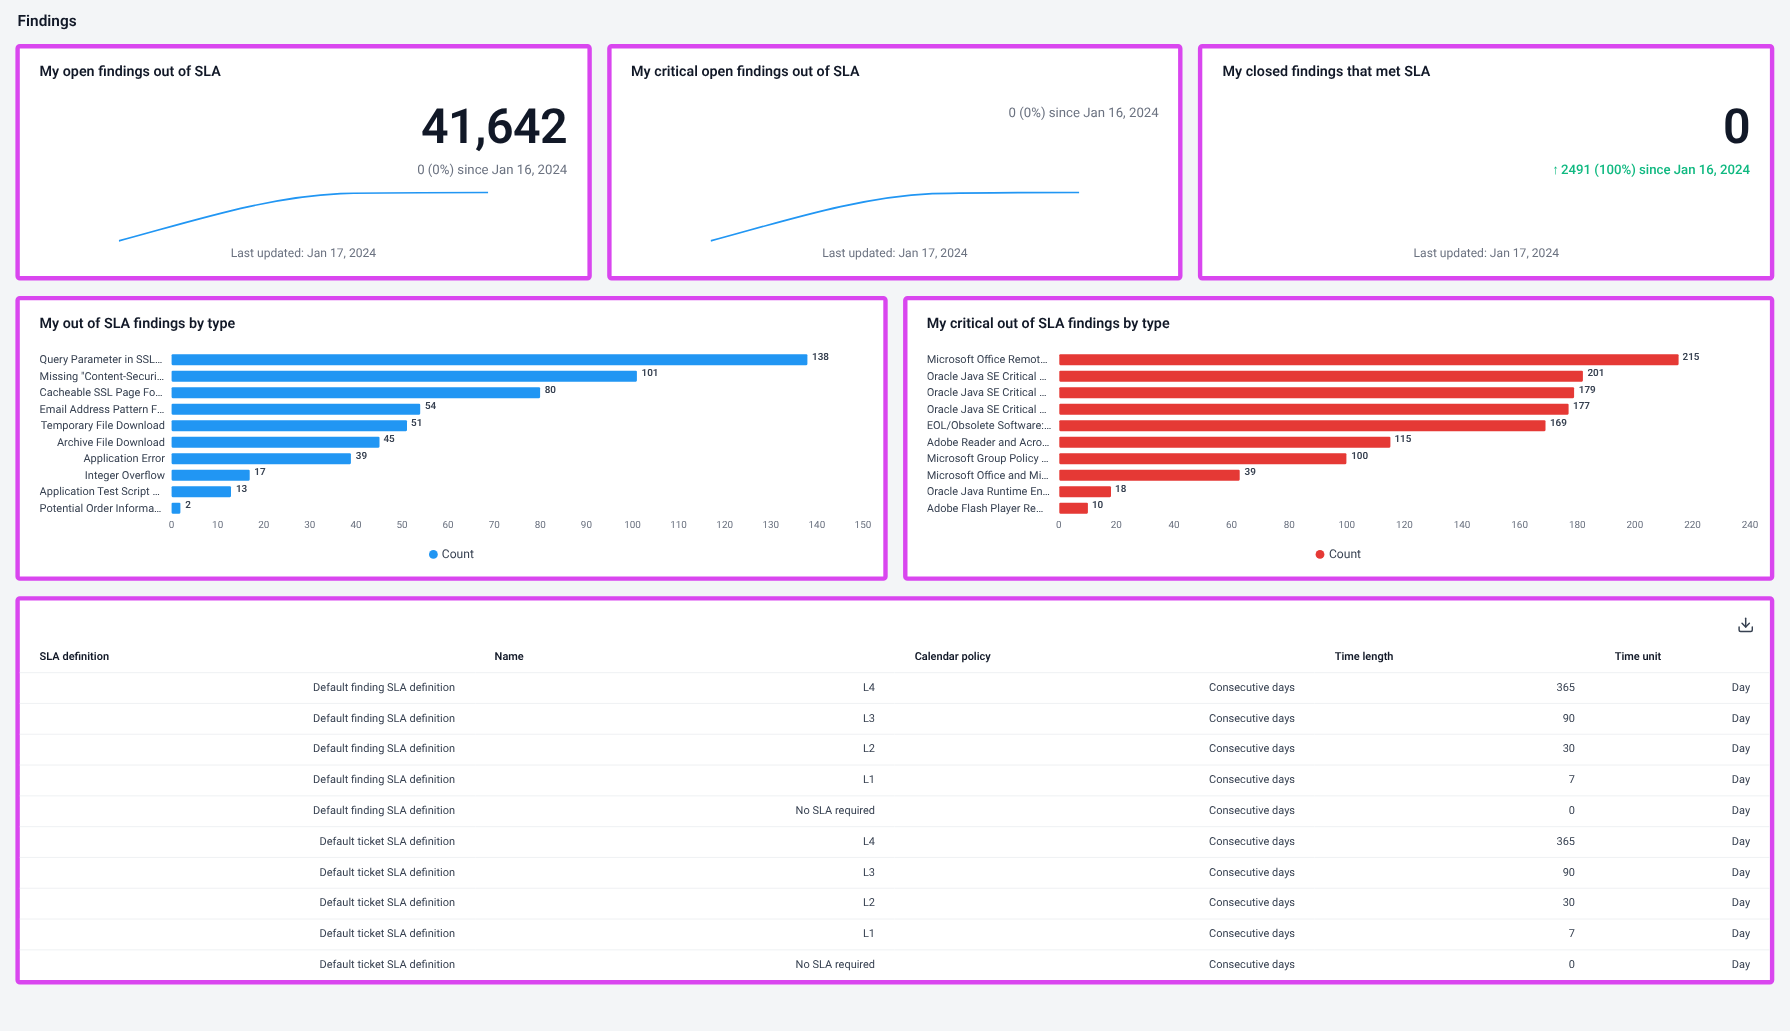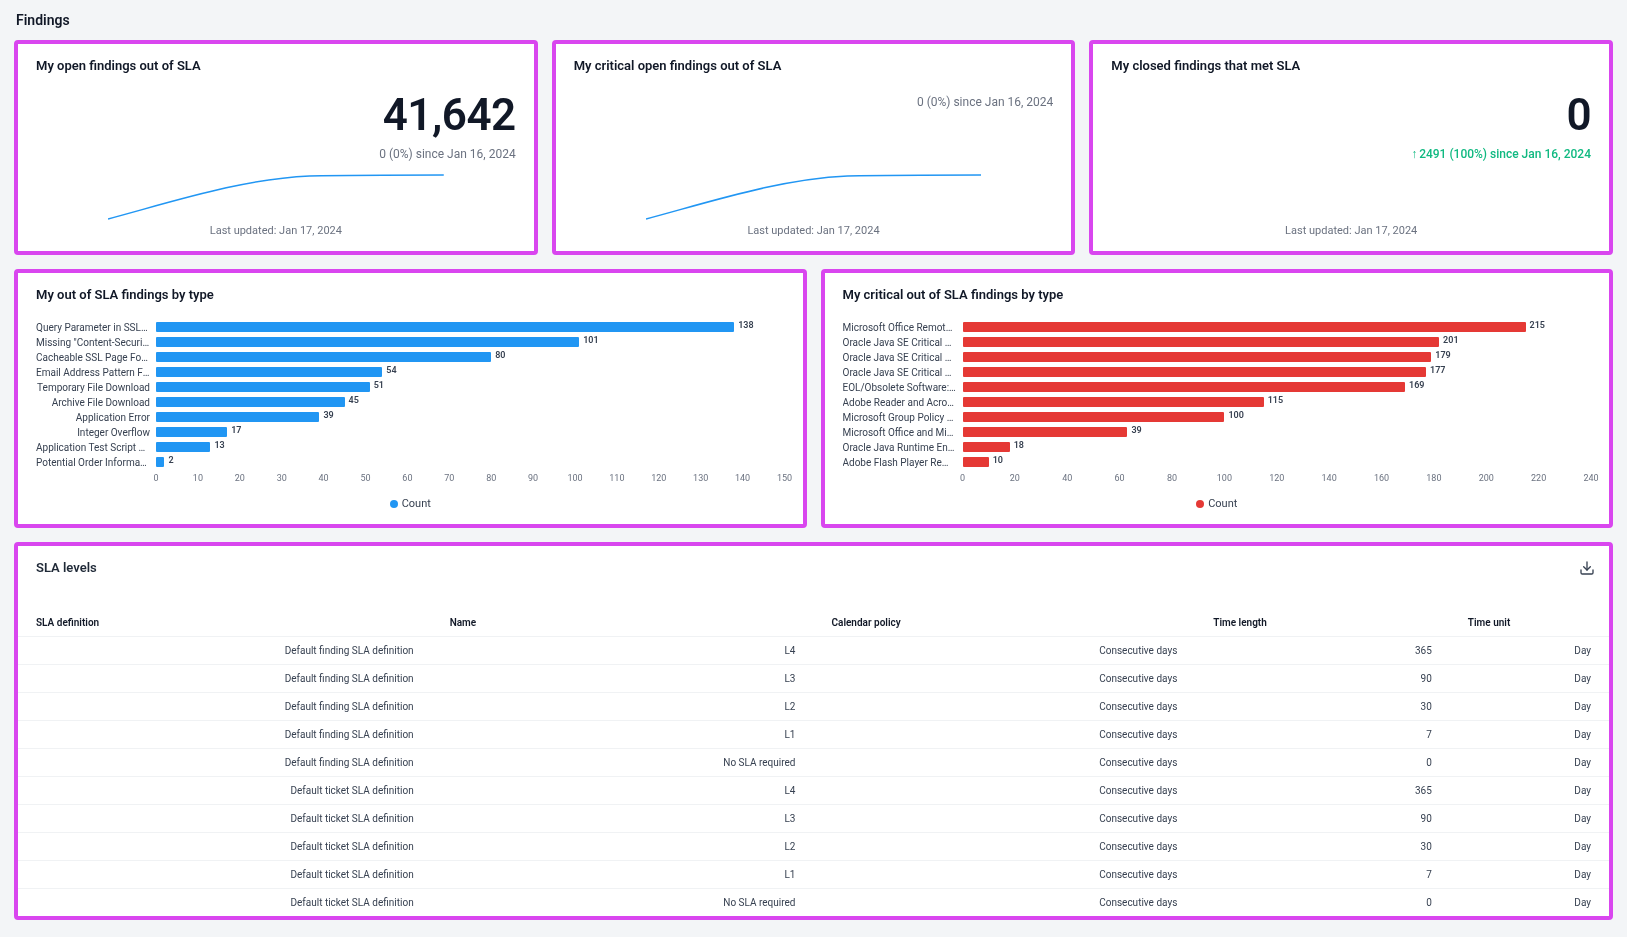--- a/index.html
+++ b/index.html
@@ -293,21 +293,20 @@
             <span class="axis-tick" style="left:91.66666666666666%">220</span>
             <span class="axis-tick" style="left:100%">240</span>
           </div>
         </div>
       </div>
     <div class="legend"><span class="legend-dot legend-red"></span><span>Count</span></div>
   </div>
 </div>
 
 <div class="card table-card">
-  <div class="table-title">SLA levels</div>
   <span class="download-icon">
     <svg width="16" height="16" viewBox="0 0 24 24" fill="none" stroke="currentColor" stroke-width="2" stroke-linecap="round" stroke-linejoin="round">
         <path d="M21 15v4a2 2 0 0 1-2 2H5a2 2 0 0 1-2-2v-4"></path>
         <polyline points="7 10 12 15 17 10"></polyline>
         <line x1="12" y1="15" x2="12" y2="3"></line>
       </svg>
   </span>
   <table>
     <thead>
         <tr id="table-head-row">

